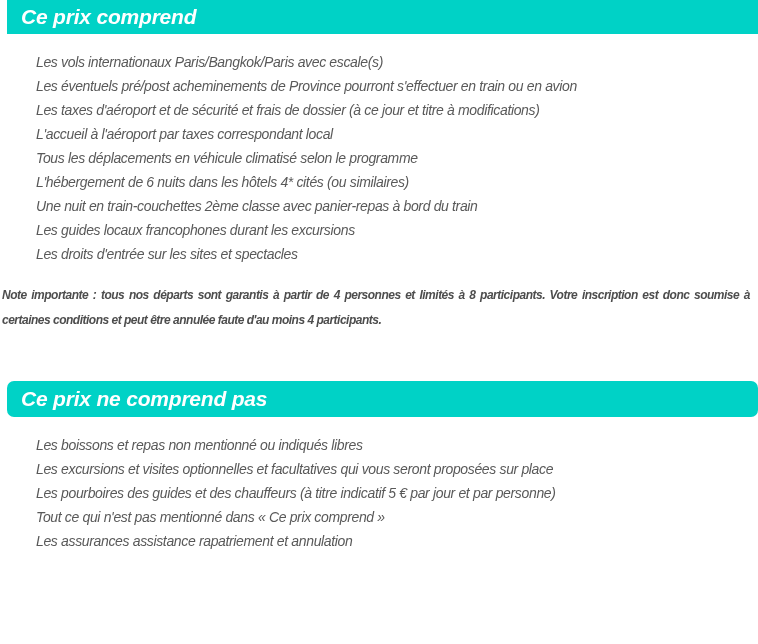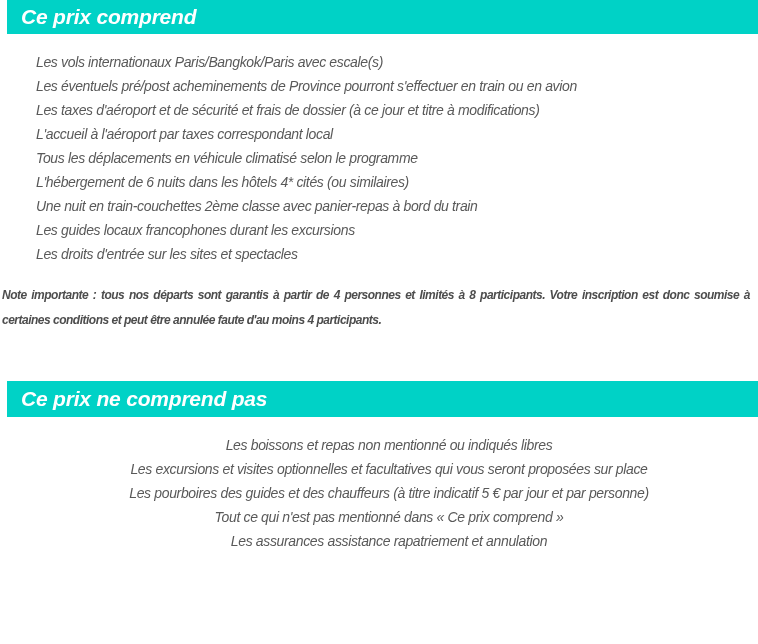--- a/index.html
+++ b/index.html
@@ -19,21 +19,21 @@
     overflow: hidden;
   }
   .bar {
     margin-left: 7px;
     background: var(--accent);
     display: flex;
     align-items: center;
     padding-left: 14px;
   }
   .bar--includes { height: 34px; }
-  .bar--excludes { height: 36px; margin-top: 49px; }
+  .bar--excludes { height: 36px; margin-top: 49px; border-radius: 7px; }
   .bar h2 {
     margin: 0;
     color: var(--header-text);
     font-size: 21px;
     font-weight: bold;
     font-style: italic;
     letter-spacing: -0.2px;
   }
   ul.items {
     list-style: none;
@@ -42,21 +42,21 @@
   }
   ul.items li {
     font-size: 14px;
     line-height: 24px;
     height: 24px;
     white-space: nowrap;
     color: var(--body-text);
     letter-spacing: -0.35px;
   }
   .items--includes { margin-top: 19px; }
-  .items--excludes { margin-top: 16px; text-align: center; }
+  .items--excludes { margin-top: 16px; }
   .note {
     margin: 17px 12px 0 2px;
     width: 748px;
     height: 49px;
     font-size: 12px;
     font-weight: bold;
     font-style: italic;
     color: var(--note-text);
     line-height: 24.5px;
     letter-spacing: -0.5px;

